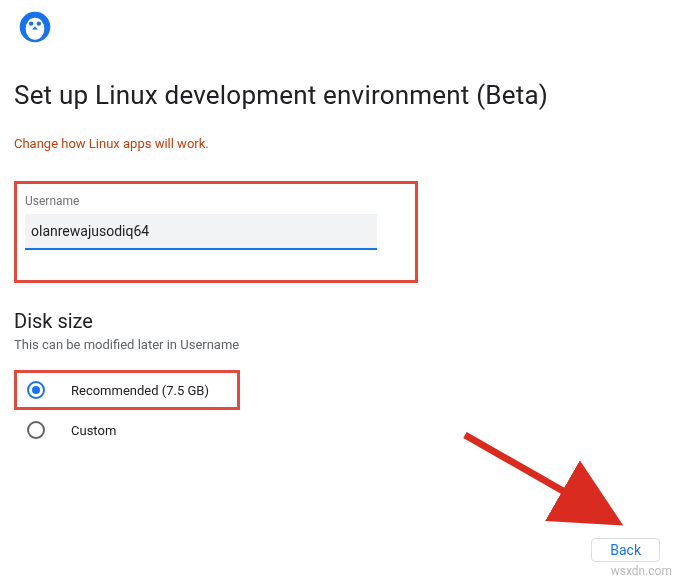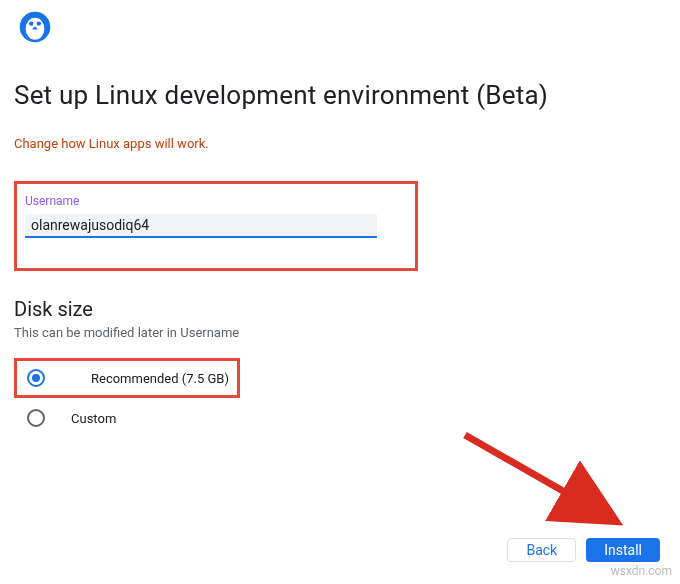--- a/index.html
+++ b/index.html
@@ -33,26 +33,26 @@
     }
     .field-box {
       border: 3px solid #e24a3b;
       padding: 10px 8px 30px 8px;
       width: 404px;
       margin-bottom: 26px;
       position: relative;
     }
     .username-label {
       font-size: 12px;
-      color: #8b5cf6;
+      color: #737373;
       margin-bottom: 6px;
     }
     .username-input {
       width: 352px;
-      height: 24px;
+      height: 36px;
       background: #f1f3f4;
       border: none;
       border-bottom: 2px solid #1a73e8;
       font-size: 14px;
       color: #202124;
       padding: 5px 6px;
       outline: none;
       font-family: inherit;
     }
     .disk-size-label {
@@ -67,21 +67,20 @@
     }
     .radio-option {
       display: flex;
       align-items: center;
       height: 40px;
     }
     .radio-option.highlighted {
       border: 3px solid #e24a3b;
       width: 226px;
       padding-left: 10px;
-      gap: 20px;
     }
     .radio-option.plain {
       padding-left: 13px;
     }
     .radio-outer {
       width: 18px;
       height: 18px;
       border-radius: 50%;
       margin-right: 26px;
       display: flex;
@@ -188,16 +187,15 @@
   <defs>
     <marker id="arrowhead" markerWidth="10" markerHeight="10" refX="7" refY="5" orient="auto">
       <polygon points="0,0 10,5 0,10" fill="#d92b1f"></polygon>
     </marker>
   </defs>
   <line x1="10" y1="10" x2="150" y2="90" stroke="#d92b1f" stroke-width="7" marker-end="url(#arrowhead)"></line>
 </svg>
 
 <div class="footer">
   <button class="btn btn-back">Back</button>
-  <button class="btn btn-install">Install</button>
 </div>
 
 <div class="watermark">wsxdn.com</div>
 
 </body></html>

